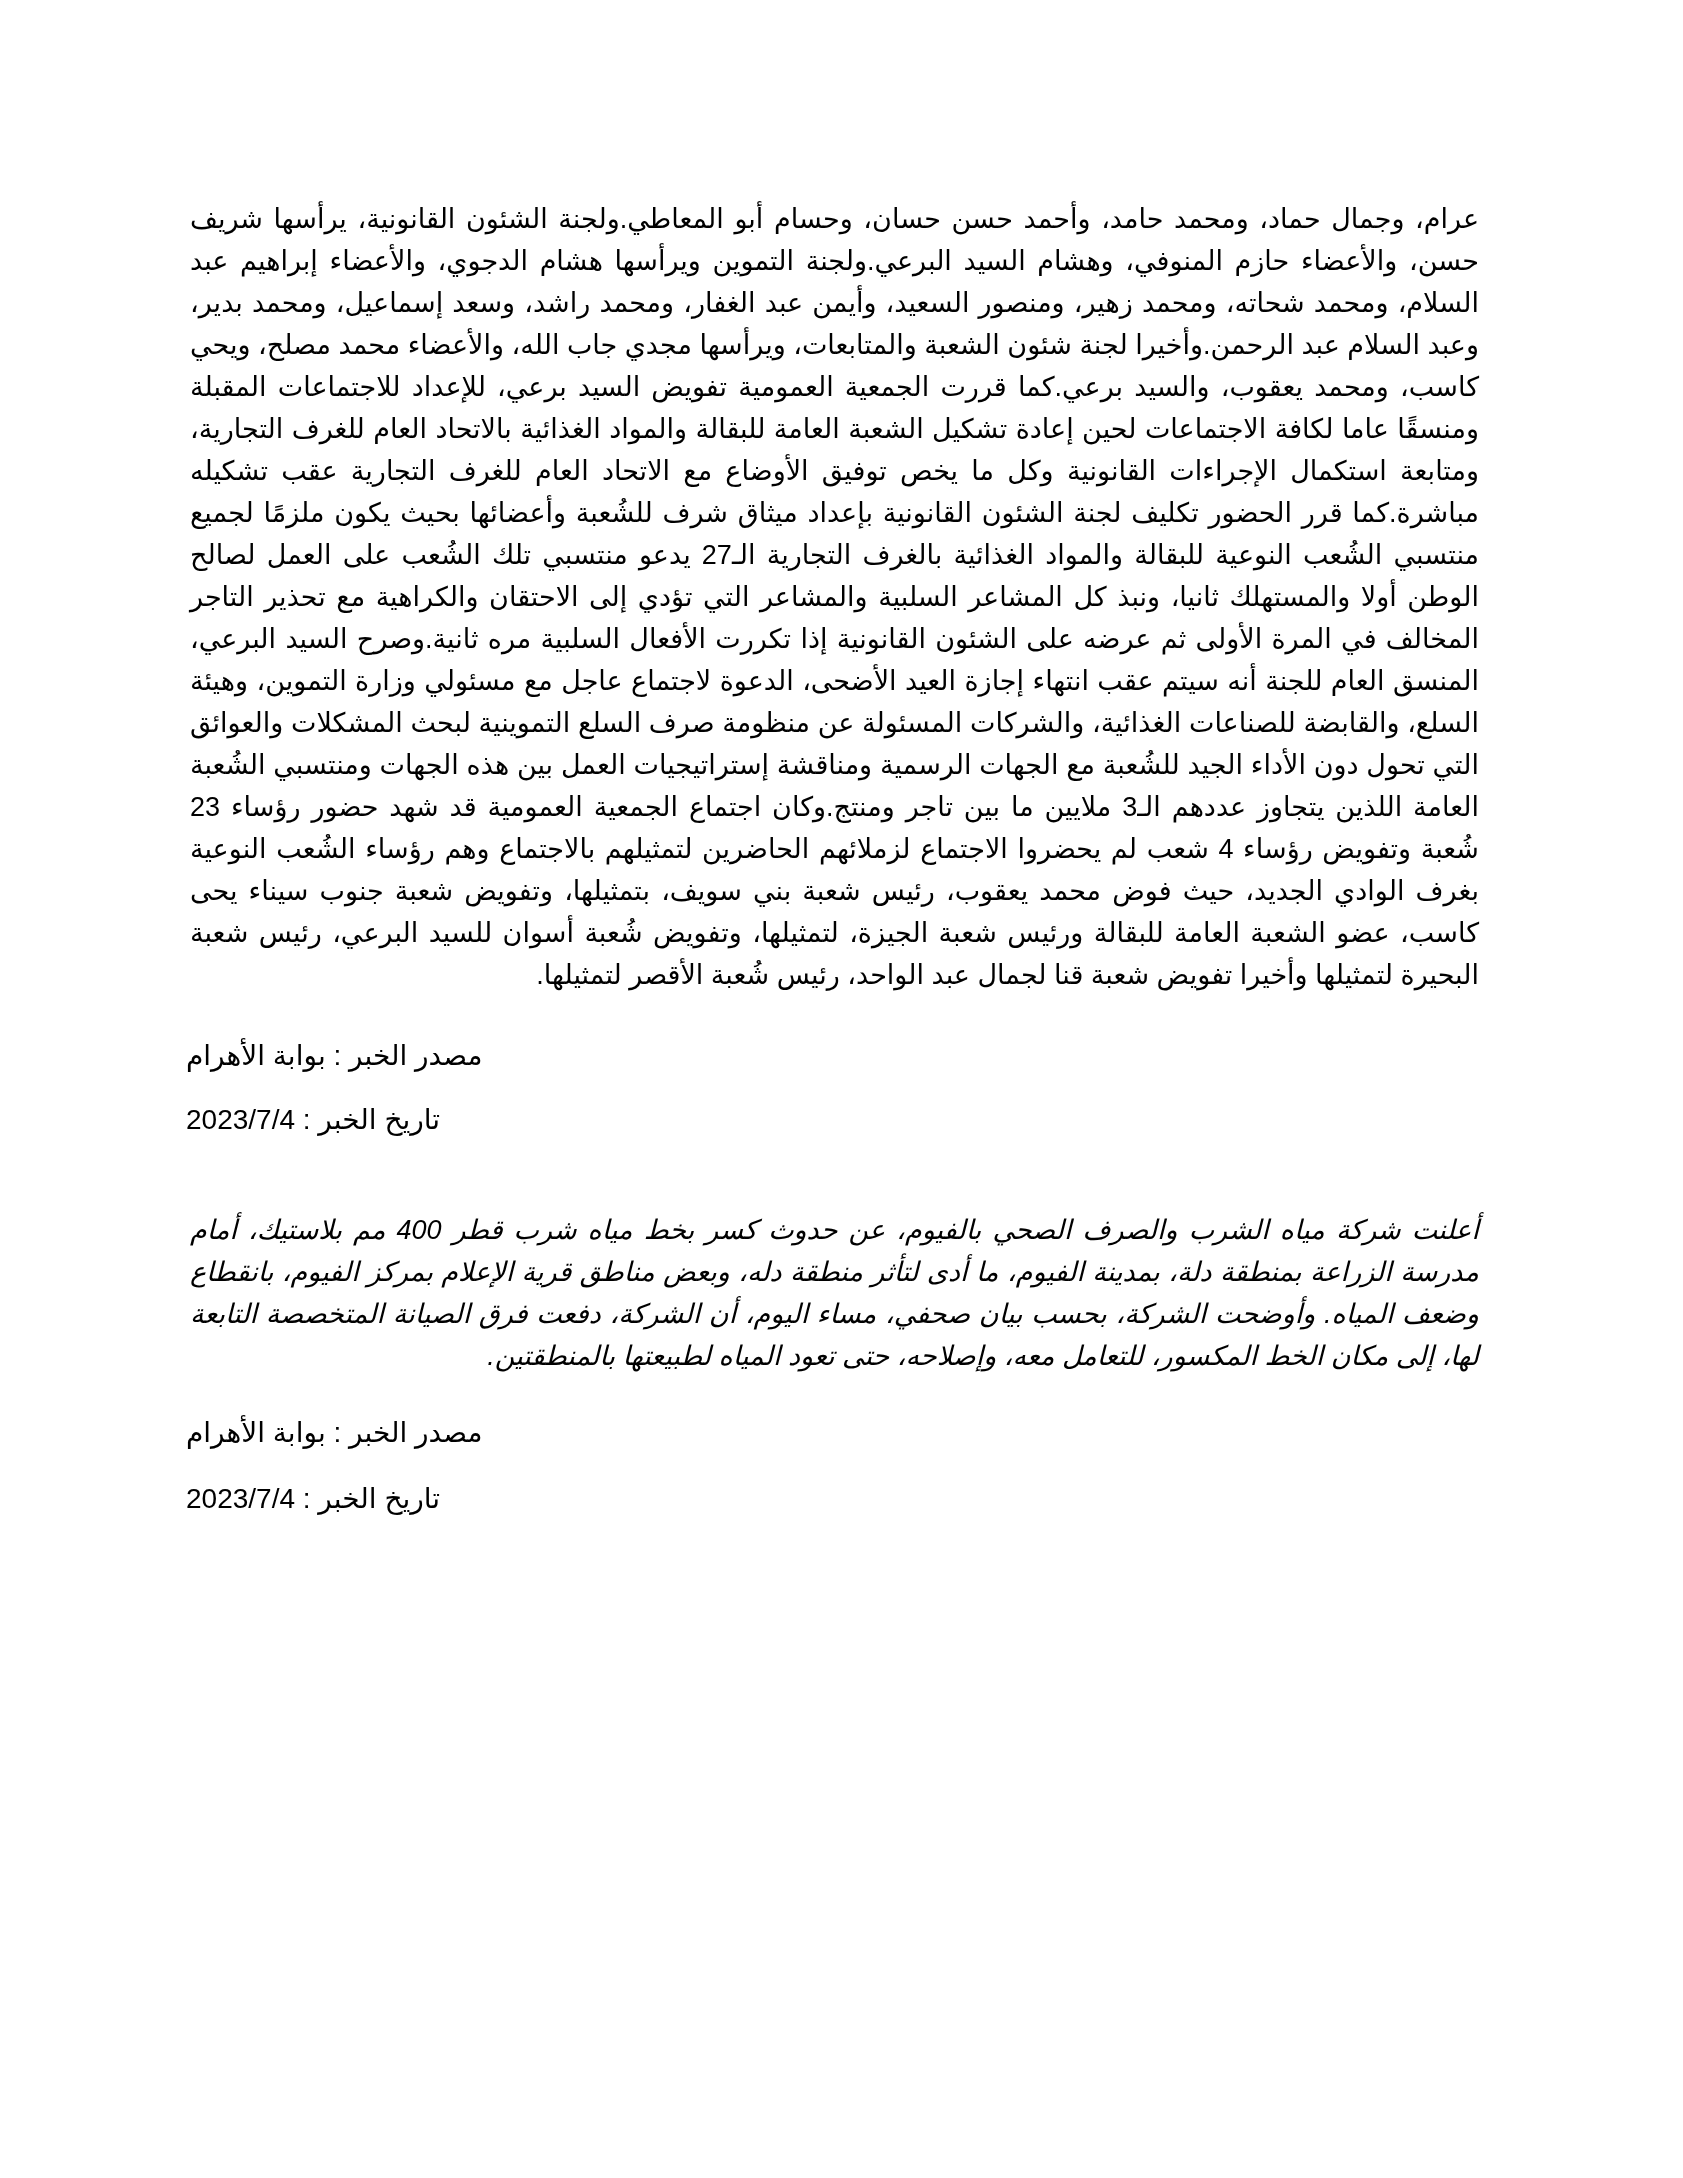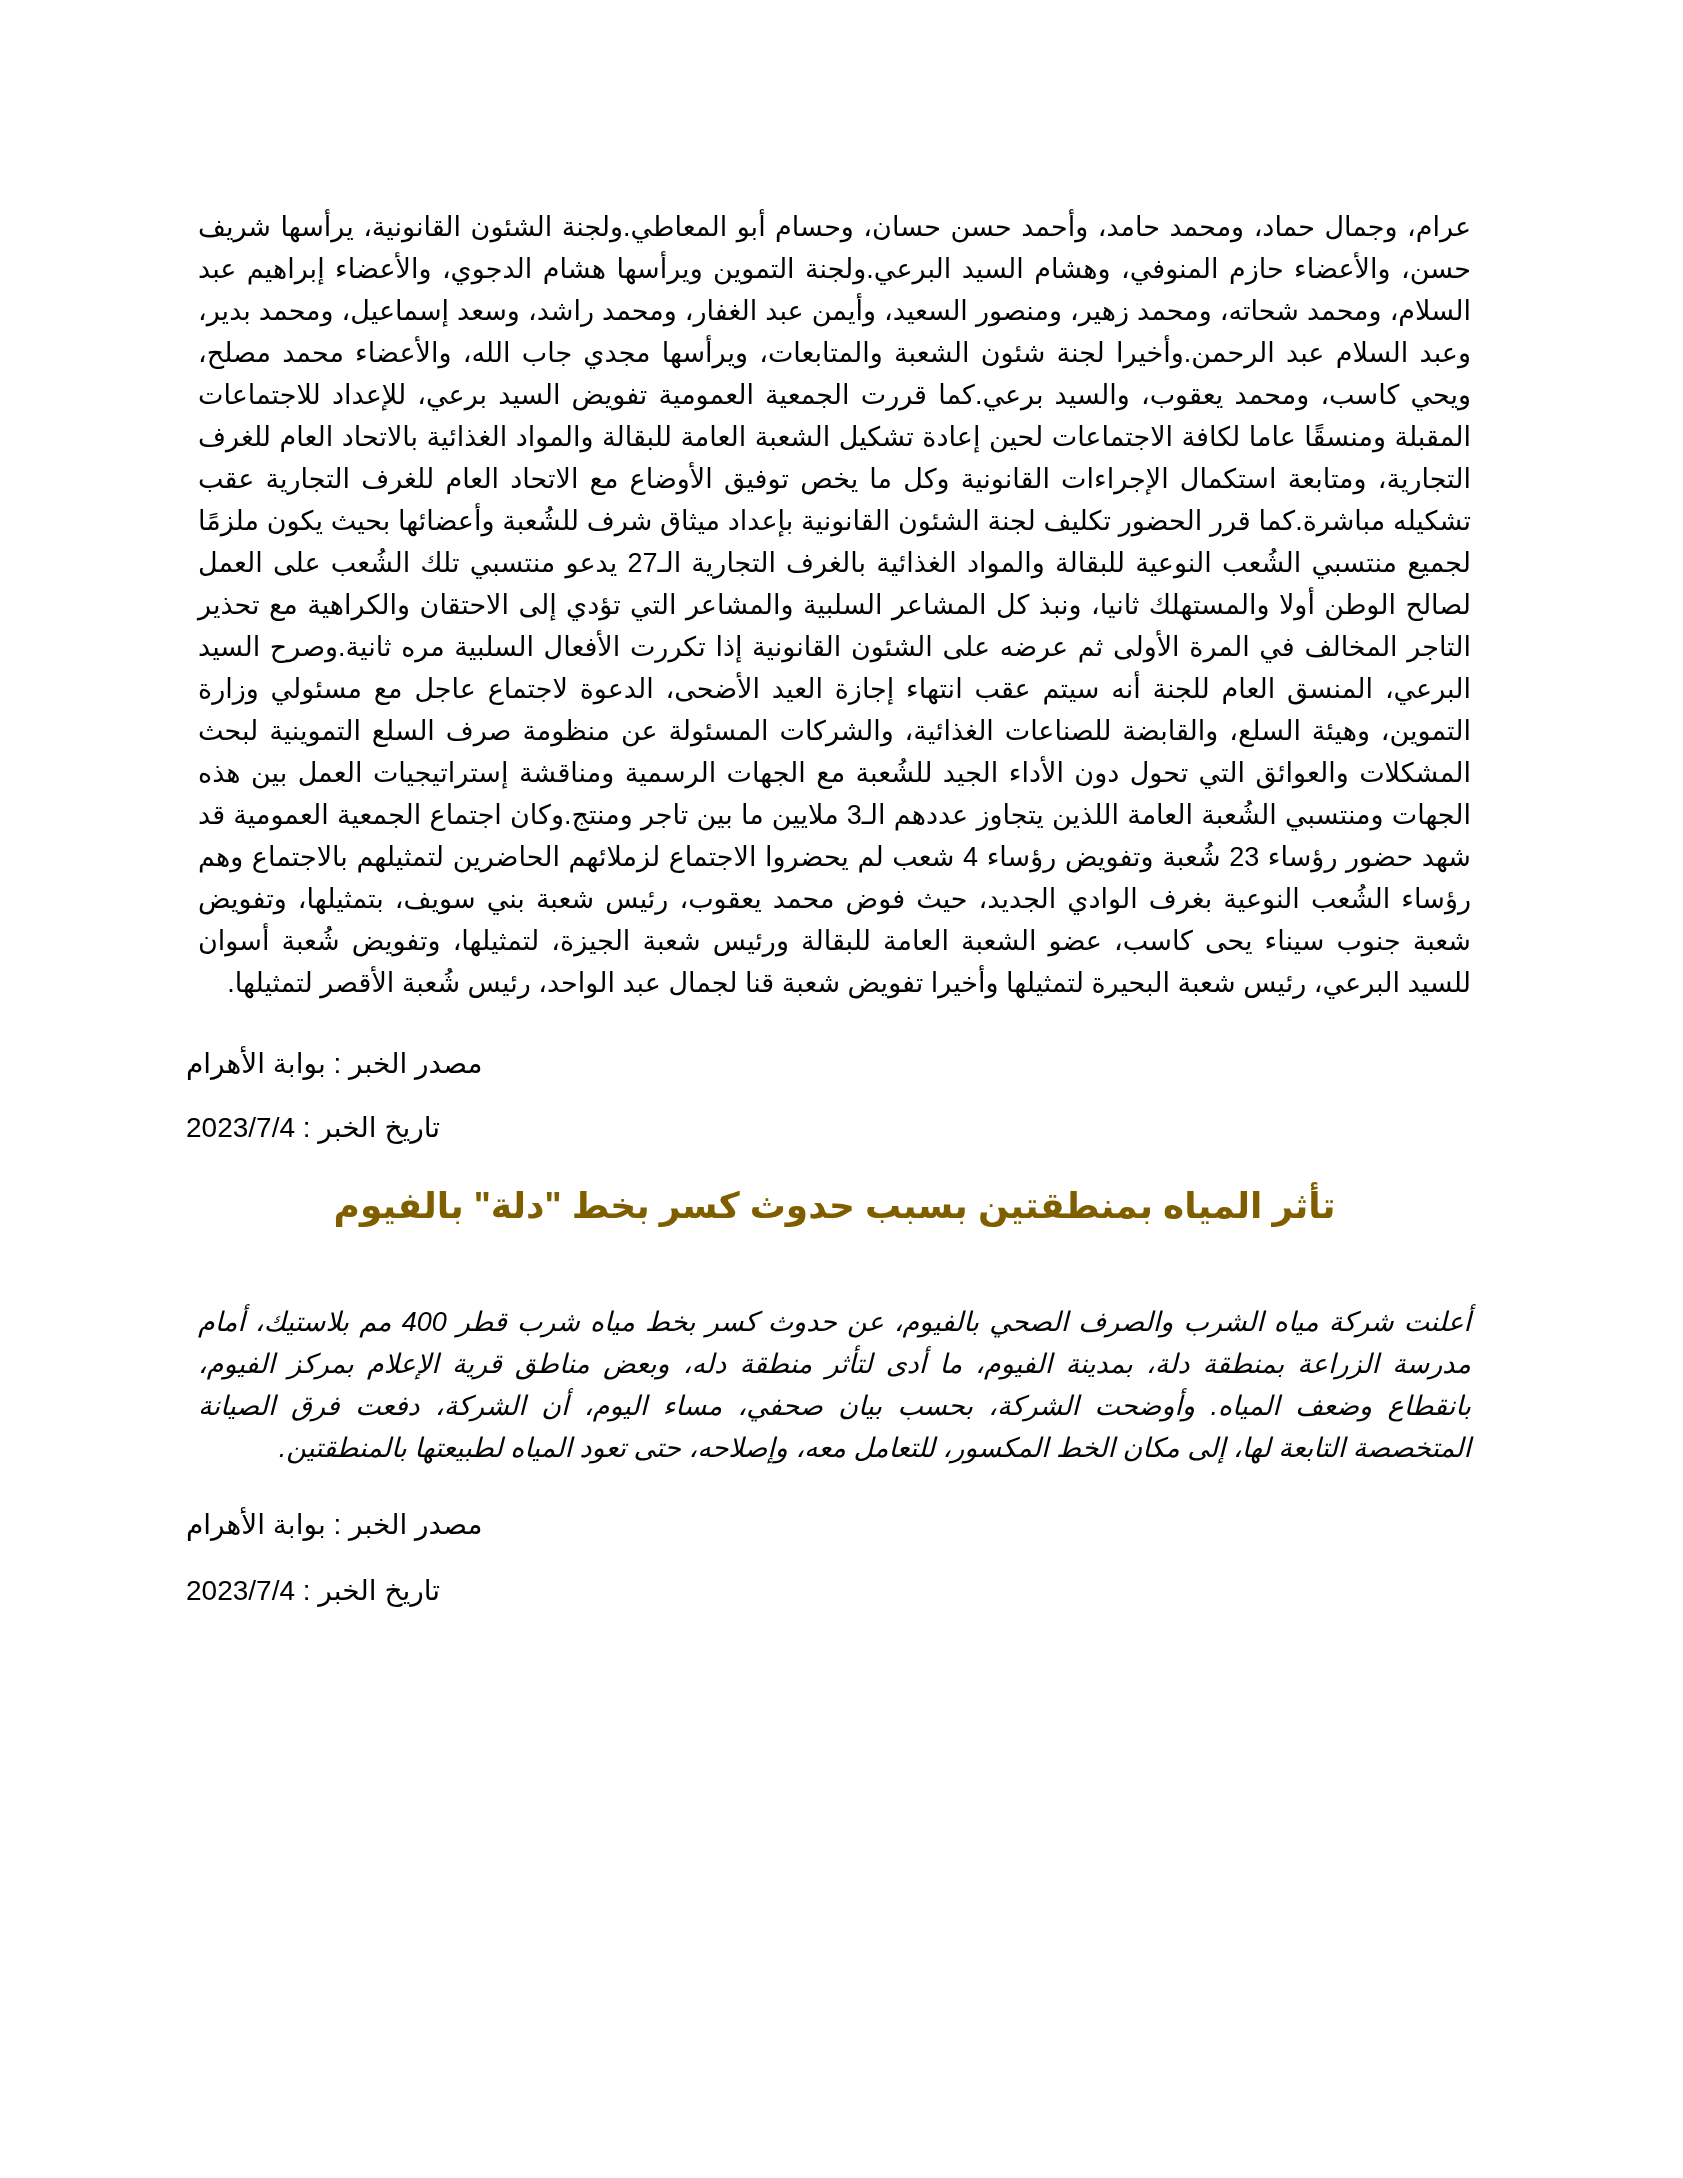--- a/index.html
+++ b/index.html
@@ -20,21 +20,21 @@
       left: 186px;
       top: 194px;
       width: 1297px;
       direction: rtl;
     }
     .para {
       font-size: 27px;
       line-height: 42px;
       text-align: justify;
       text-align-last: right;
-      margin: 12px;
+      margin: 4px;
     }
     .meta {
       font-size: 28px;
       line-height: 36px;
       margin: 0;
       text-align: left;
     }
     .meta-source-1 { margin-top: 42px; }
     .meta-date-1 { margin-top: 28px; }
     .article-title {
@@ -52,21 +52,20 @@
 </head>
 <body>
 
 <div class="page">
 
   <p class="para">عرام، وجمال حماد، ومحمد حامد، وأحمد حسن حسان، وحسام أبو المعاطي.ولجنة الشئون القانونية، يرأسها شريف حسن، والأعضاء حازم المنوفي، وهشام السيد البرعي.ولجنة التموين ويرأسها هشام الدجوي، والأعضاء إبراهيم عبد السلام، ومحمد شحاته، ومحمد زهير، ومنصور السعيد، وأيمن عبد الغفار، ومحمد راشد، وسعد إسماعيل، ومحمد بدير، وعبد السلام عبد الرحمن.وأخيرا لجنة شئون الشعبة والمتابعات، ويرأسها مجدي جاب الله، والأعضاء محمد مصلح، ويحي كاسب، ومحمد يعقوب، والسيد برعي.كما قررت الجمعية العمومية تفويض السيد برعي، للإعداد للاجتماعات المقبلة ومنسقًا عاما لكافة الاجتماعات لحين إعادة تشكيل الشعبة العامة للبقالة والمواد الغذائية بالاتحاد العام للغرف التجارية، ومتابعة استكمال الإجراءات القانونية وكل ما يخص توفيق الأوضاع مع الاتحاد العام للغرف التجارية عقب تشكيله مباشرة.كما قرر الحضور تكليف لجنة الشئون القانونية بإعداد ميثاق شرف للشُعبة وأعضائها بحيث يكون ملزمًا لجميع منتسبي الشُعب النوعية للبقالة والمواد الغذائية بالغرف التجارية الـ27 يدعو منتسبي تلك الشُعب على العمل لصالح الوطن أولا والمستهلك ثانيا، ونبذ كل المشاعر السلبية والمشاعر التي تؤدي إلى الاحتقان والكراهية مع تحذير التاجر المخالف في المرة الأولى ثم عرضه على الشئون القانونية إذا تكررت الأفعال السلبية مره ثانية.وصرح السيد البرعي، المنسق العام للجنة أنه سيتم عقب انتهاء إجازة العيد الأضحى، الدعوة لاجتماع عاجل مع مسئولي وزارة التموين، وهيئة السلع، والقابضة للصناعات الغذائية، والشركات المسئولة عن منظومة صرف السلع التموينية لبحث المشكلات والعوائق التي تحول دون الأداء الجيد للشُعبة مع الجهات الرسمية ومناقشة إستراتيجيات العمل بين هذه الجهات ومنتسبي الشُعبة العامة اللذين يتجاوز عددهم الـ3 ملايين ما بين تاجر ومنتج.وكان اجتماع الجمعية العمومية قد شهد حضور رؤساء 23 شُعبة وتفويض رؤساء 4 شعب لم يحضروا الاجتماع لزملائهم الحاضرين لتمثيلهم بالاجتماع وهم رؤساء الشُعب النوعية بغرف الوادي الجديد، حيث فوض محمد يعقوب، رئيس شعبة بني سويف، بتمثيلها، وتفويض شعبة جنوب سيناء يحى كاسب، عضو الشعبة العامة للبقالة ورئيس شعبة الجيزة، لتمثيلها، وتفويض شُعبة أسوان للسيد البرعي، رئيس شعبة البحيرة لتمثيلها وأخيرا تفويض شعبة قنا لجمال عبد الواحد، رئيس شُعبة الأقصر لتمثيلها.</p>
 
   <p class="meta meta-source-1">مصدر الخبر : بوابة الأهرام</p>
   <p class="meta meta-date-1">تاريخ الخبر : 2023/7/4</p>
 
-  <h2 class="article-title">تأثر المياه بمنطقتين بسبب حدوث كسر بخط "دلة" بالفيوم</h2>
 
   <p class="para para-2">أعلنت شركة مياه الشرب والصرف الصحي بالفيوم، عن حدوث كسر بخط مياه شرب قطر 400 مم بلاستيك، أمام مدرسة الزراعة بمنطقة دلة، بمدينة الفيوم، ما أدى لتأثر منطقة دله، وبعض مناطق قرية الإعلام بمركز الفيوم، بانقطاع وضعف المياه. وأوضحت الشركة، بحسب بيان صحفي، مساء اليوم، أن الشركة، دفعت فرق الصيانة المتخصصة التابعة لها، إلى مكان الخط المكسور، للتعامل معه، وإصلاحه، حتى تعود المياه لطبيعتها بالمنطقتين.</p>
 
   <p class="meta meta-source-2">مصدر الخبر : بوابة الأهرام</p>
   <p class="meta meta-date-2">تاريخ الخبر : 2023/7/4</p>
 
 </div>
 
 
 </body></html>

